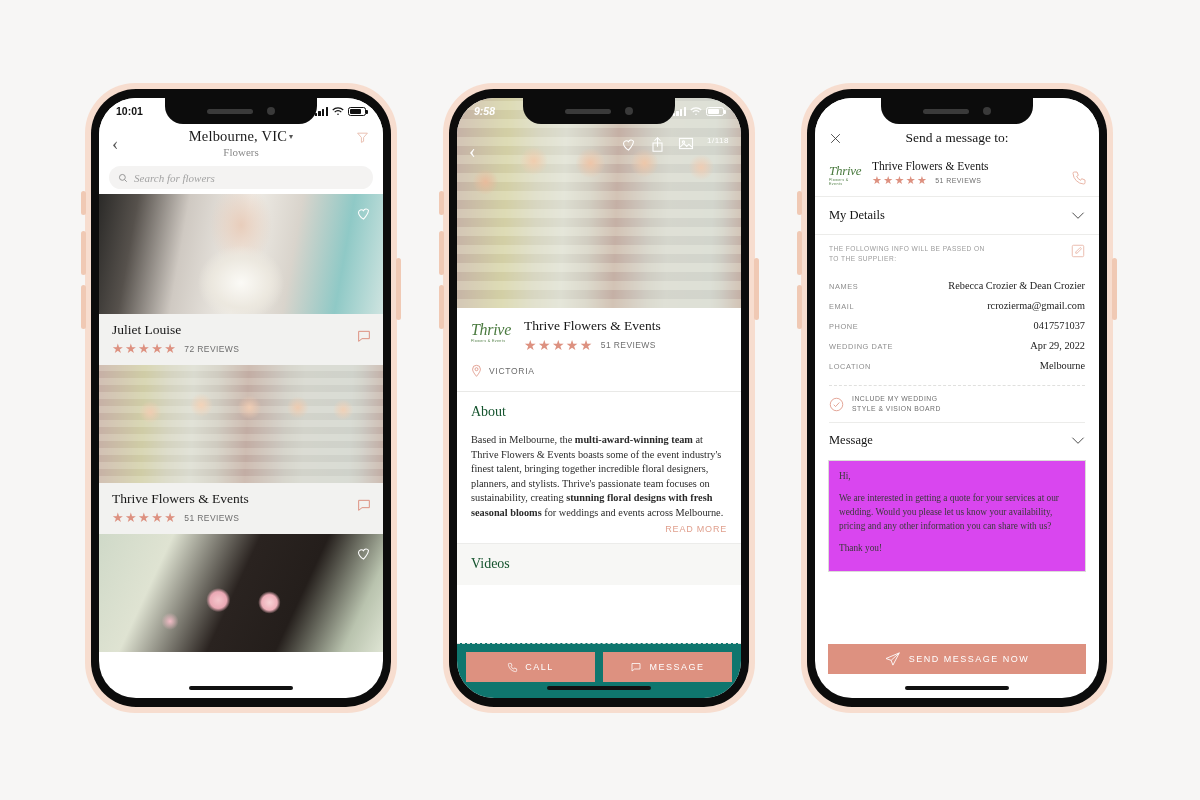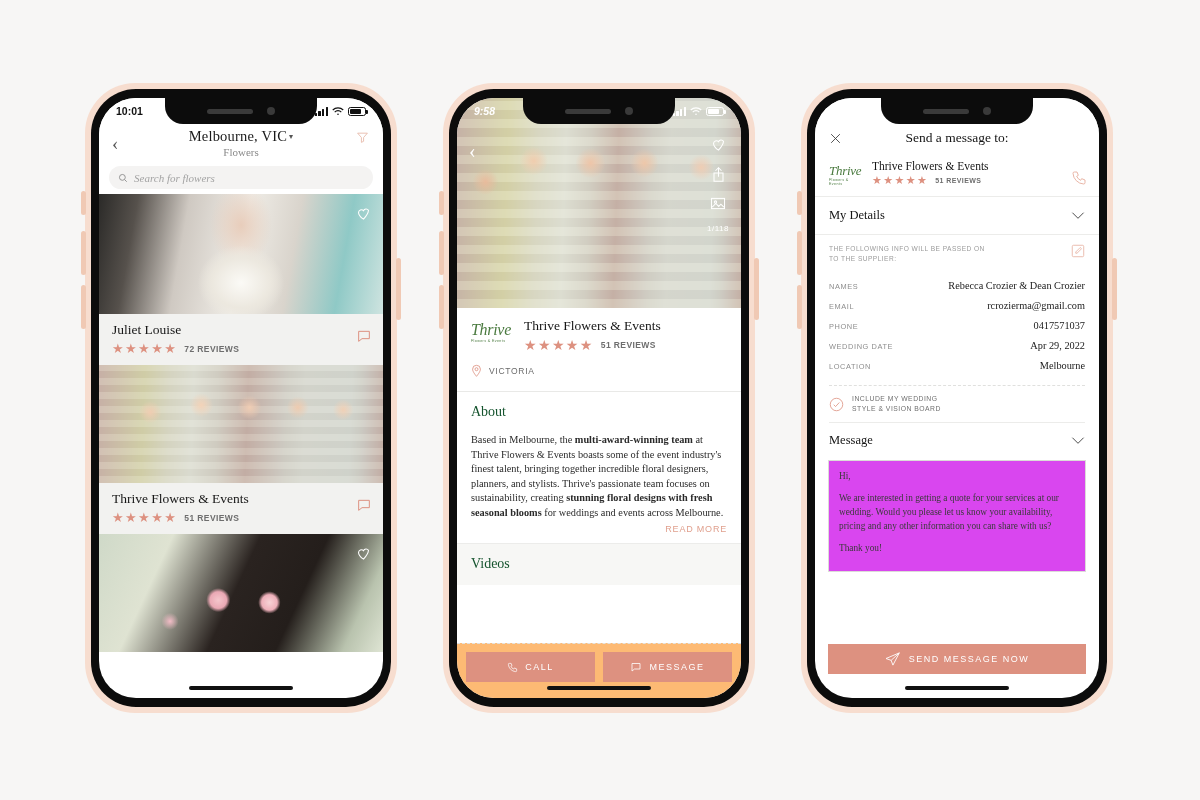--- a/index.html
+++ b/index.html
@@ -132,21 +132,21 @@
     background: #f2f2f0;
     padding: 8px 13px 10px;
     position: relative;
   }
   .listing-name {
     font-family: "Liberation Serif", serif;
     font-size: 13.5px; color: #161616; margin-bottom: 4px;
   }
   .rating-row { display: flex; align-items: center; gap: 7px; }
   .stars { color: #dd9180; font-size: 13px; letter-spacing: 1.4px; line-height: 1; }
-  .reviews { font-size: 8.5px; color: #6e6e6e; letter-spacing: .4px; font-weight: bold; }
+  .reviews { font-size: 8.5px; color: #6e6e6e; letter-spacing: .4px; }
   .chat-btn { position: absolute; right: 11px; top: 14px; }
 
   
   .ph { width: 100%; position: relative; overflow: hidden; }
   .ph::after { content:""; position:absolute; inset:0; }
 
   .ph-bride {
     height: 120px;
     background:
       radial-gradient(ellipse 60px 52px at 50% 74%, #fbfaf6 0%, #ece8df 48%, rgba(236,232,223,0) 72%),
@@ -182,21 +182,21 @@
       radial-gradient(circle 18px at 10% 40%, #e8bb9c 0%, rgba(232,187,156,0) 72%),
       radial-gradient(circle 20px at 27% 30%, #f0cdae 0%, rgba(240,205,174,0) 72%),
       radial-gradient(circle 21px at 47% 31%, #eec5a8 0%, rgba(238,197,168,0) 72%),
       radial-gradient(circle 20px at 66% 31%, #eec7a9 0%, rgba(238,199,169,0) 72%),
       radial-gradient(circle 18px at 86% 33%, #efcdb4 0%, rgba(239,205,180,0) 72%),
       linear-gradient(92deg, #7d2536 0%, #c08a34 18%, #ecd6c4 38%, #7e2233 56%, #c9aeb2 74%, #bda9b2 89%, #7a2031 100%),
       repeating-linear-gradient(0deg, #d3dacd 0 9px, #c5cdc1 9px 18px);
     background-blend-mode: normal, normal, normal, normal, normal, soft-light, normal;
   }
   .p2-hero .back-chev { position: absolute; left: 12px; top: 42px; color: #fff; font-size: 20px; font-family: "Liberation Serif", serif; }
-  .hero-actions { position: absolute; right: 12px; top: 38px; display: flex; flex-direction: column; align-items: center; gap: 13px; }
+  .hero-actions { position: absolute; right: 12px; top: 38px; display: flex; flex-direction: row; align-items: flex-start; gap: 13px; }
   .photo-count { font-size: 8px; color: #fff; letter-spacing: .5px; }
 
   .p2-biz {
     background: #fff;
     padding: 10px 14px 0;
     display: flex; gap: 11px; align-items: flex-start;
   }
   .logo-thrive { width: 42px; flex: 0 0 42px; text-align: left; padding-top: 4px; }
   .logo-word {
     font-family: "Liberation Serif", serif;
@@ -234,21 +234,21 @@
     letter-spacing: .8px; padding: 5px 14px 9px;
     background: #fff;
   }
   .p2-videos {
     background: #f7f7f5;
     border-top: 1px solid #ececea;
     padding: 12px 14px 13px;
   }
   .p2-cta {
     position: absolute; left: 0; right: 0; bottom: 0;
-    background: #fdba74;
+    background: #0f766e;
     padding: 8px 9px 16px;
     display: flex; gap: 8px;
     border-top: 1px dashed #e2e2e0;
   }
   .cta-btn {
     flex: 1; height: 30px; background: #dd9180;
     display: flex; align-items: center; justify-content: center; gap: 7px;
     color: #fff; font-size: 9px; letter-spacing: 1.5px;
   }
 

